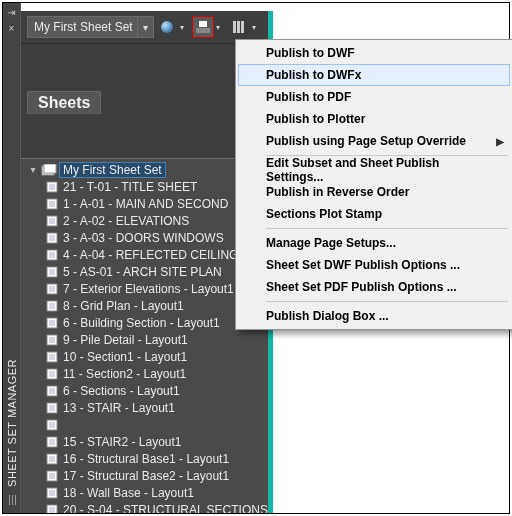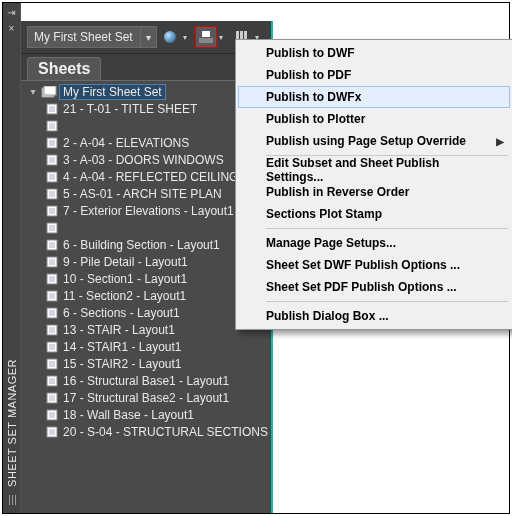--- a/index.html
+++ b/index.html
@@ -37,26 +37,27 @@
   }
   .vert-handle {
     width:12px;height:14px;margin-bottom:6px;
     background:
       linear-gradient(#999,#999) 3px 2px/1px 10px no-repeat,
       linear-gradient(#999,#999) 6px 2px/1px 10px no-repeat,
       linear-gradient(#999,#999) 9px 2px/1px 10px no-repeat;
   }
   .panel {
     position: absolute;
-    left: 18px; top: 18px;
+    left: 18px; top: 8px;
     width: 252px; bottom: 0;
     background: #3e3e3e;
-    border-right: 2px solid #14b8a6;
+    border-right: 5px solid #14b8a6;
     display: flex; flex-direction: column;
     color: #e8e8e8;
+    gap: 44px;
   }
   .toolbar {
     display: flex; align-items: center;
     gap: 2px;
     padding: 5px 6px;
     background: #3e3e3e;
     border-bottom: 1px solid #2a2a2a;
   }
   .dropdown {
     display: flex; align-items: center;
@@ -237,31 +238,32 @@
           </div>
           <div class="node indent1">
             <span class="icon">
               <svg width="14" height="12">
                 <rect x="1" y="1" width="10" height="10" fill="#fff" stroke="#888"></rect>
                 <line x1="3" y1="4" x2="9" y2="4" stroke="#aac"></line>
                 <line x1="3" y1="6" x2="9" y2="6" stroke="#aac"></line>
                 <line x1="3" y1="8" x2="9" y2="8" stroke="#aac"></line>
               </svg>
             </span>
-          </div>
-          <div class="node indent1">
-            <span class="icon">
-              <svg width="14" height="12">
-                <rect x="1" y="1" width="10" height="10" fill="#fff" stroke="#888"></rect>
-                <line x1="3" y1="4" x2="9" y2="4" stroke="#aac"></line>
-                <line x1="3" y1="6" x2="9" y2="6" stroke="#aac"></line>
-                <line x1="3" y1="8" x2="9" y2="8" stroke="#aac"></line>
-              </svg>
-            </span>
-            <span class="lbl">2 - A-04 - ELEVATIONS</span>
+            <span class="lbl">1 - A-01 - MAIN AND SECOND</span>
+          </div>
+          <div class="node indent1">
+            <span class="icon">
+              <svg width="14" height="12">
+                <rect x="1" y="1" width="10" height="10" fill="#fff" stroke="#888"></rect>
+                <line x1="3" y1="4" x2="9" y2="4" stroke="#aac"></line>
+                <line x1="3" y1="6" x2="9" y2="6" stroke="#aac"></line>
+                <line x1="3" y1="8" x2="9" y2="8" stroke="#aac"></line>
+              </svg>
+            </span>
+            <span class="lbl">2 - A-02 - ELEVATIONS</span>
           </div>
           <div class="node indent1">
             <span class="icon">
               <svg width="14" height="12">
                 <rect x="1" y="1" width="10" height="10" fill="#fff" stroke="#888"></rect>
                 <line x1="3" y1="4" x2="9" y2="4" stroke="#aac"></line>
                 <line x1="3" y1="6" x2="9" y2="6" stroke="#aac"></line>
                 <line x1="3" y1="8" x2="9" y2="8" stroke="#aac"></line>
               </svg>
             </span>
@@ -302,20 +304,21 @@
           </div>
           <div class="node indent1">
             <span class="icon">
               <svg width="14" height="12">
                 <rect x="1" y="1" width="10" height="10" fill="#fff" stroke="#888"></rect>
                 <line x1="3" y1="4" x2="9" y2="4" stroke="#aac"></line>
                 <line x1="3" y1="6" x2="9" y2="6" stroke="#aac"></line>
                 <line x1="3" y1="8" x2="9" y2="8" stroke="#aac"></line>
               </svg>
             </span>
+            <span class="lbl">8 - Grid Plan - Layout1</span>
           </div>
           <div class="node indent1">
             <span class="icon">
               <svg width="14" height="12">
                 <rect x="1" y="1" width="10" height="10" fill="#fff" stroke="#888"></rect>
                 <line x1="3" y1="4" x2="9" y2="4" stroke="#aac"></line>
                 <line x1="3" y1="6" x2="9" y2="6" stroke="#aac"></line>
                 <line x1="3" y1="8" x2="9" y2="8" stroke="#aac"></line>
               </svg>
             </span>
@@ -378,21 +381,20 @@
           </div>
           <div class="node indent1">
             <span class="icon">
               <svg width="14" height="12">
                 <rect x="1" y="1" width="10" height="10" fill="#fff" stroke="#888"></rect>
                 <line x1="3" y1="4" x2="9" y2="4" stroke="#aac"></line>
                 <line x1="3" y1="6" x2="9" y2="6" stroke="#aac"></line>
                 <line x1="3" y1="8" x2="9" y2="8" stroke="#aac"></line>
               </svg>
             </span>
-            <span class="lbl">14 - STAIR1 - Layout1</span>
           </div>
           <div class="node indent1">
             <span class="icon">
               <svg width="14" height="12">
                 <rect x="1" y="1" width="10" height="10" fill="#fff" stroke="#888"></rect>
                 <line x1="3" y1="4" x2="9" y2="4" stroke="#aac"></line>
                 <line x1="3" y1="6" x2="9" y2="6" stroke="#aac"></line>
                 <line x1="3" y1="8" x2="9" y2="8" stroke="#aac"></line>
               </svg>
             </span>
@@ -443,25 +445,25 @@
             <span class="lbl">20 - S-04 - STRUCTURAL SECTIONS</span>
           </div>
         </div>
     </div>
   </div>
 
   <div class="context-menu">
     <div class="menu-item">
         <span>Publish to DWF</span>
       </div>
-    <div class="menu-item">
-        <span>Publish to PDF</span>
-      </div>
     <div class="menu-item hover">
         <span>Publish to DWFx</span>
+      </div>
+    <div class="menu-item">
+        <span>Publish to PDF</span>
       </div>
     <div class="menu-item">
         <span>Publish to Plotter</span>
       </div>
     <div class="menu-item">
       <span>Publish using Page Setup Override</span>
       <span class="sub-arrow">▶</span>
     </div>
     <div class="menu-sep"></div>
     <div class="menu-item">

